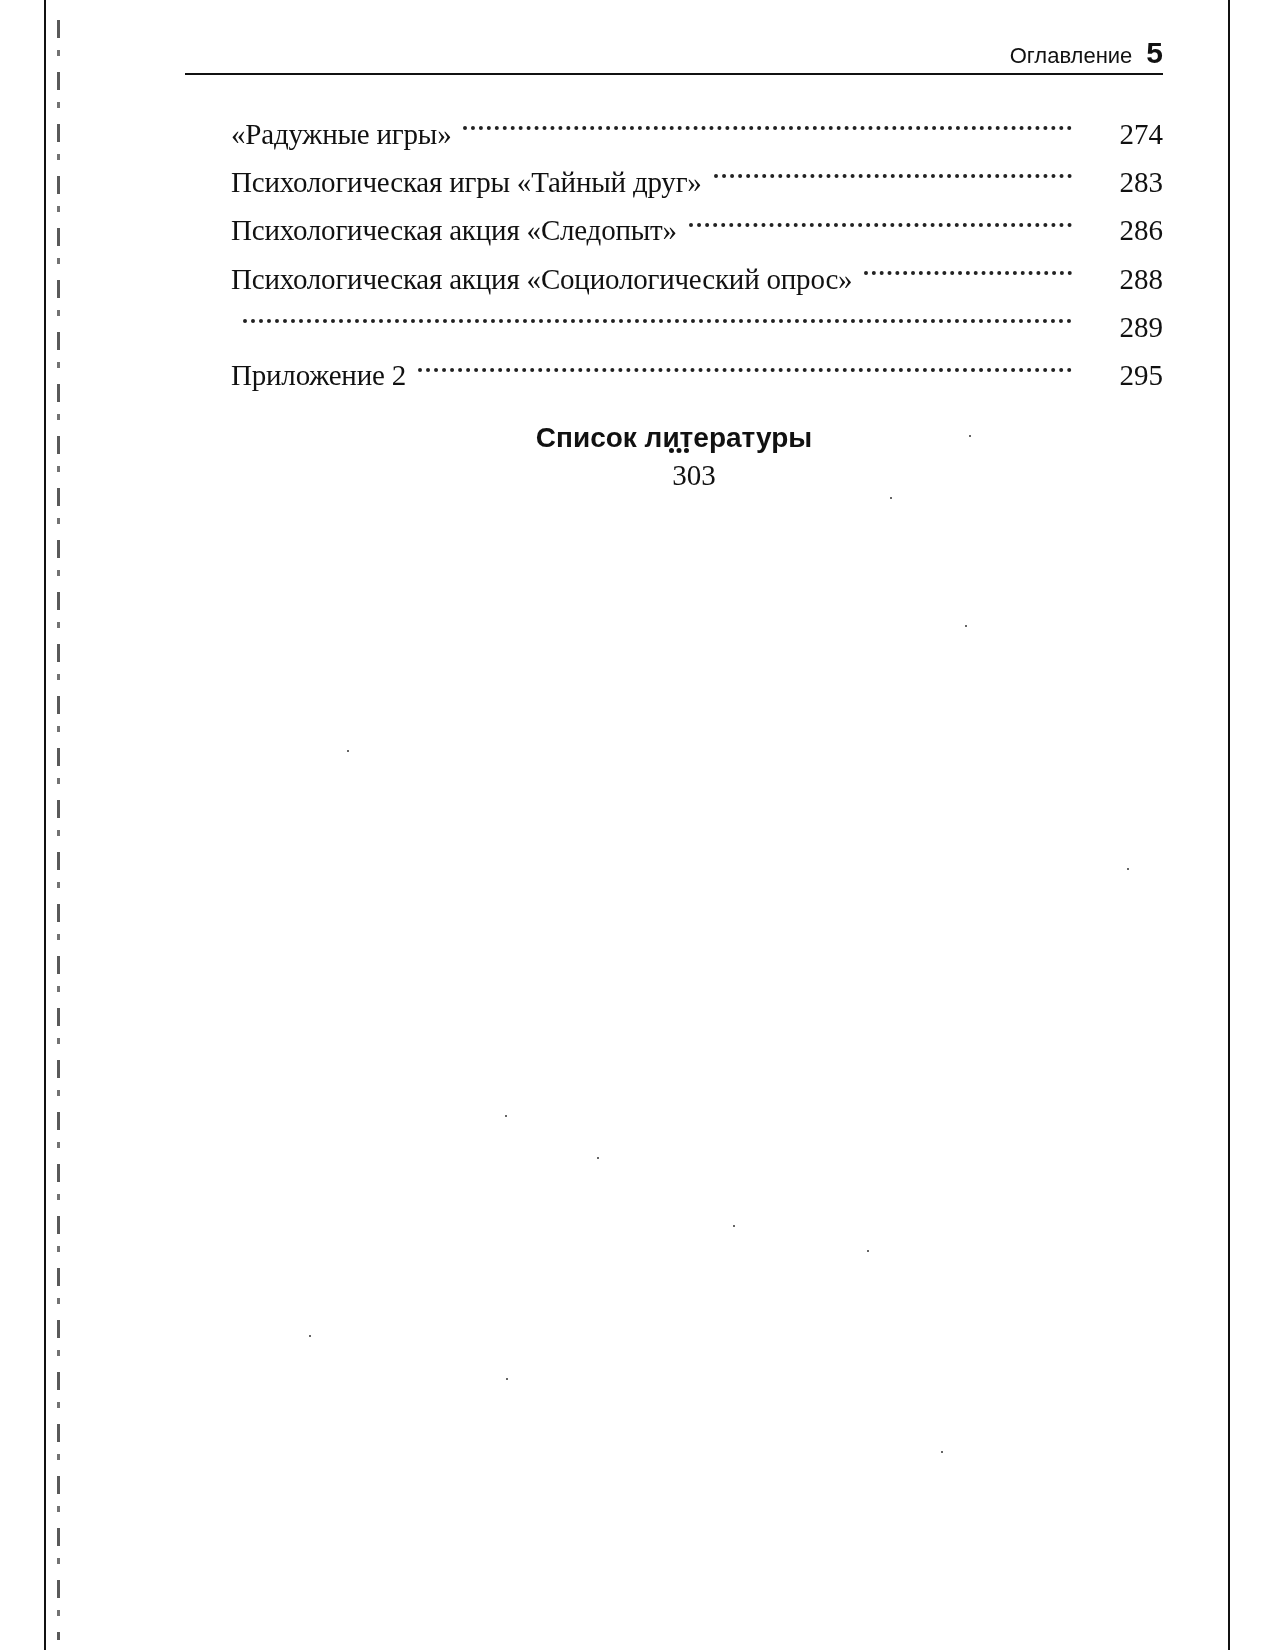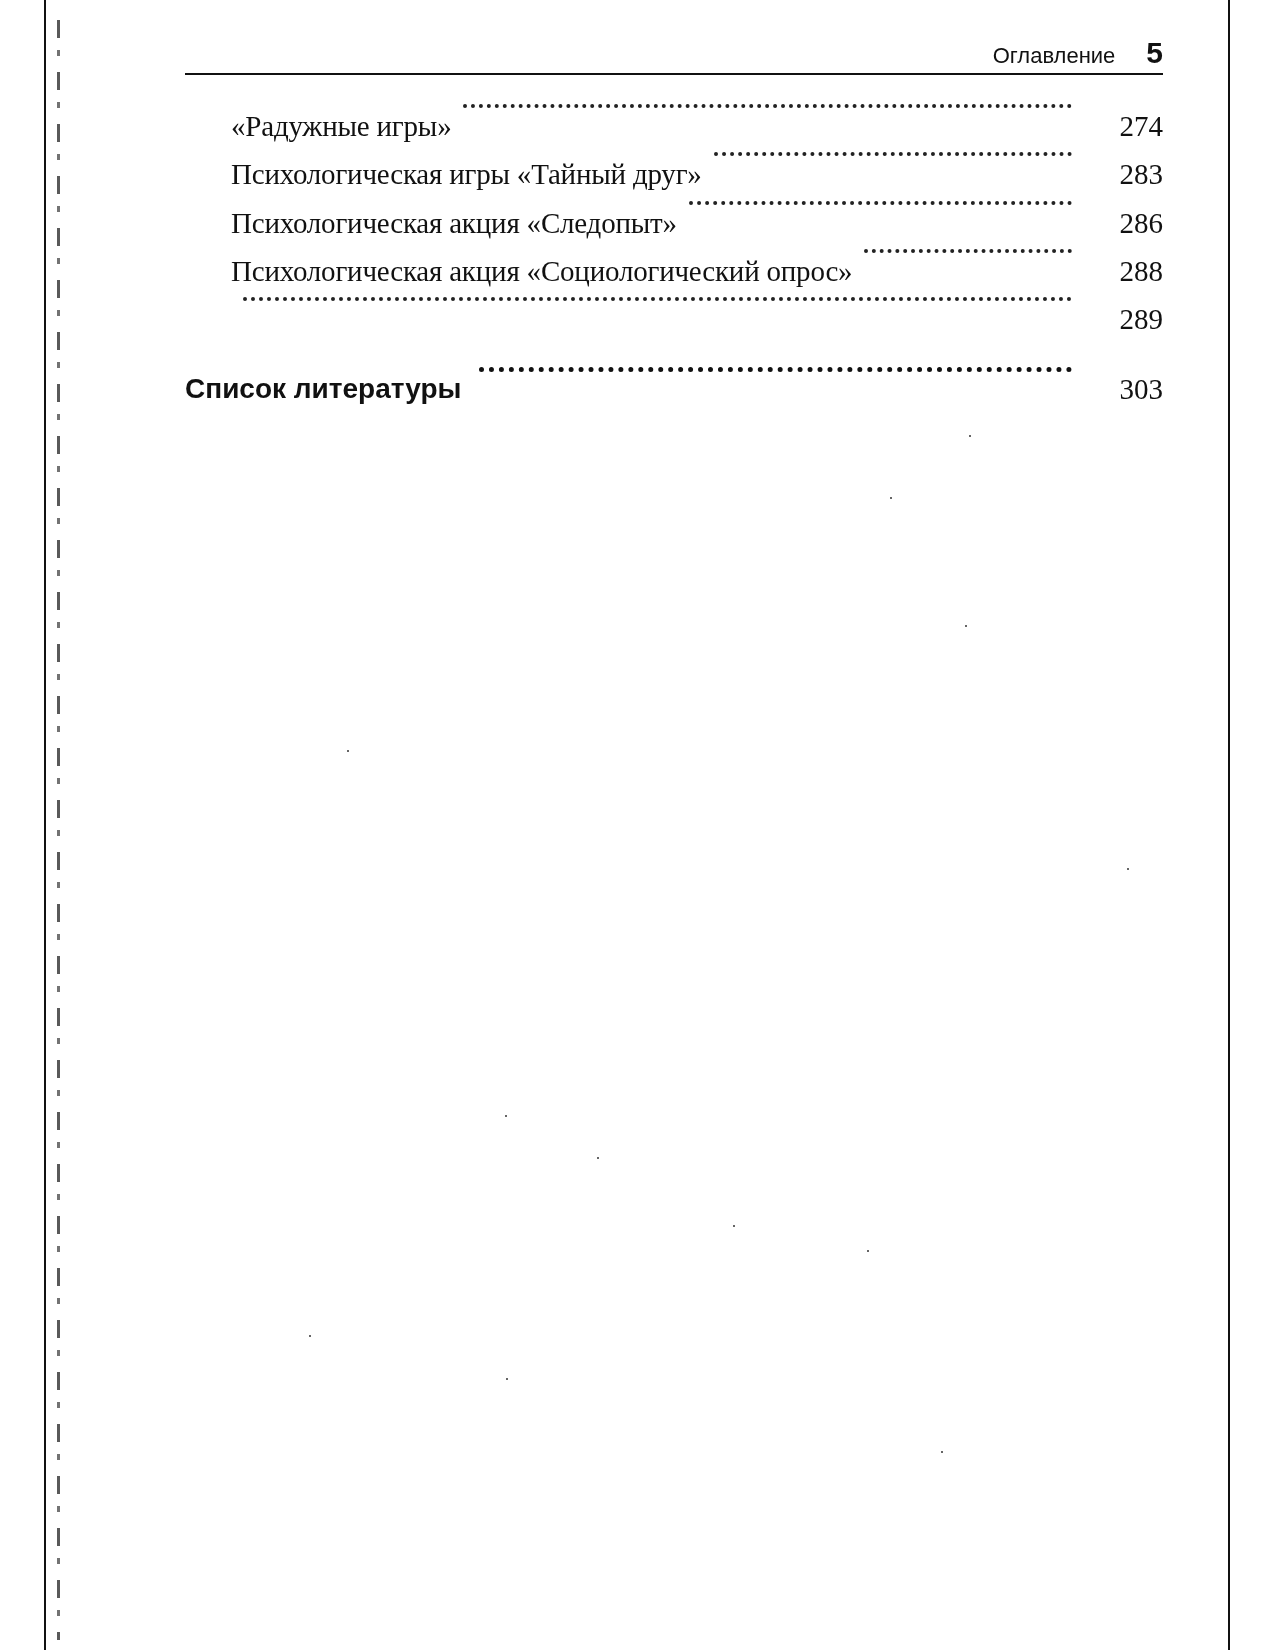--- a/index.html
+++ b/index.html
@@ -52,21 +52,21 @@
       width: 978px;
       height: 38px;
       display: flex;
       justify-content: flex-end;
       align-items: baseline;
     }
     .running-header .section-name {
       font-family: "Liberation Sans", sans-serif;
       font-size: 22px;
       color: #111;
-      margin-right: 31px;
+      margin-right: 14px;
     }
     .running-header .page-number {
       font-family: "Liberation Sans", sans-serif;
       font-size: 30px;
       font-weight: bold;
       color: #111;
     }
     .header-rule {
       position: absolute;
       left: 185px;
@@ -76,21 +76,21 @@
       background: #111;
     }
     .toc {
       position: absolute;
       left: 185px;
       top: 110px;
       width: 978px;
     }
     .toc-entry {
       display: flex;
-      align-items: flex-start;
+      align-items: center;
       height: 48.3px;
       font-family: "Liberation Serif", serif;
       font-size: 29px;
       color: #111;
       padding-left: 46px;
     }
     .toc-entry .entry-title {
       white-space: nowrap;
       letter-spacing: -0.2px;
     }
@@ -103,20 +103,21 @@
       min-width: 20px;
     }
     .toc-entry .entry-page {
       white-space: nowrap;
       font-size: 29px;
       margin-left: 40px;
     }
     .toc-entry.major {
       padding-left: 0;
       margin-top: 22px;
+      flex-direction: column;
     }
     .toc-entry.major .entry-title {
       font-family: "Liberation Sans", sans-serif;
       font-weight: bold;
       font-size: 28px;
       letter-spacing: 0;
     }
     .toc-entry.major .leader {
       border-bottom: 5px dotted #111;
       margin-left: 18px;
@@ -160,20 +161,25 @@
   </div>
   <div class="toc-entry">
     <span class="entry-title">Психологическая акция «Социологический опрос»</span>
     <span class="leader"></span>
     <span class="entry-page">288</span>
   </div>
   <div class="toc-entry">
     <span class="leader"></span>
     <span class="entry-page">289</span>
   </div>
+  <div class="toc-entry">
+    <span class="entry-title">Приложение 2</span>
+    <span class="leader"></span>
+    <span class="entry-page">295</span>
+  </div>
 
   <div class="toc-entry major">
     <span class="entry-title">Список литературы</span>
     <span class="leader"></span>
     <span class="entry-page">303</span>
   </div>
 </div>
 
 <div class="speck" style="left:965px;top:625px;"></div>
 <div class="speck" style="left:347px;top:750px;"></div>

